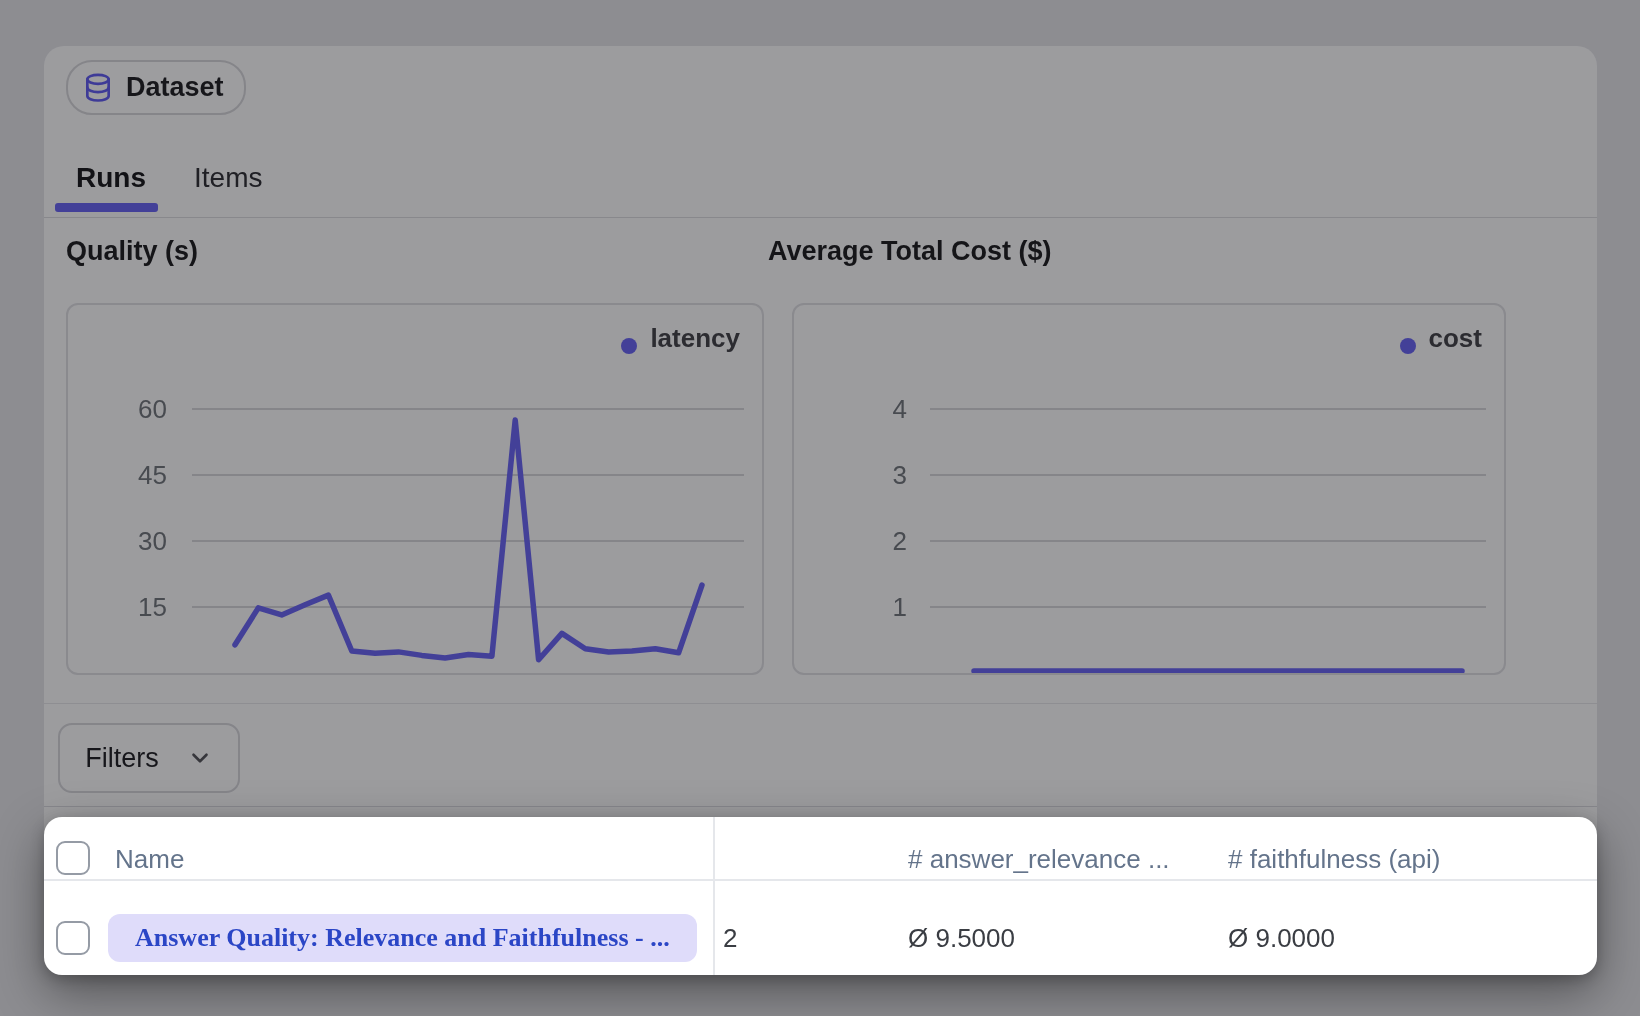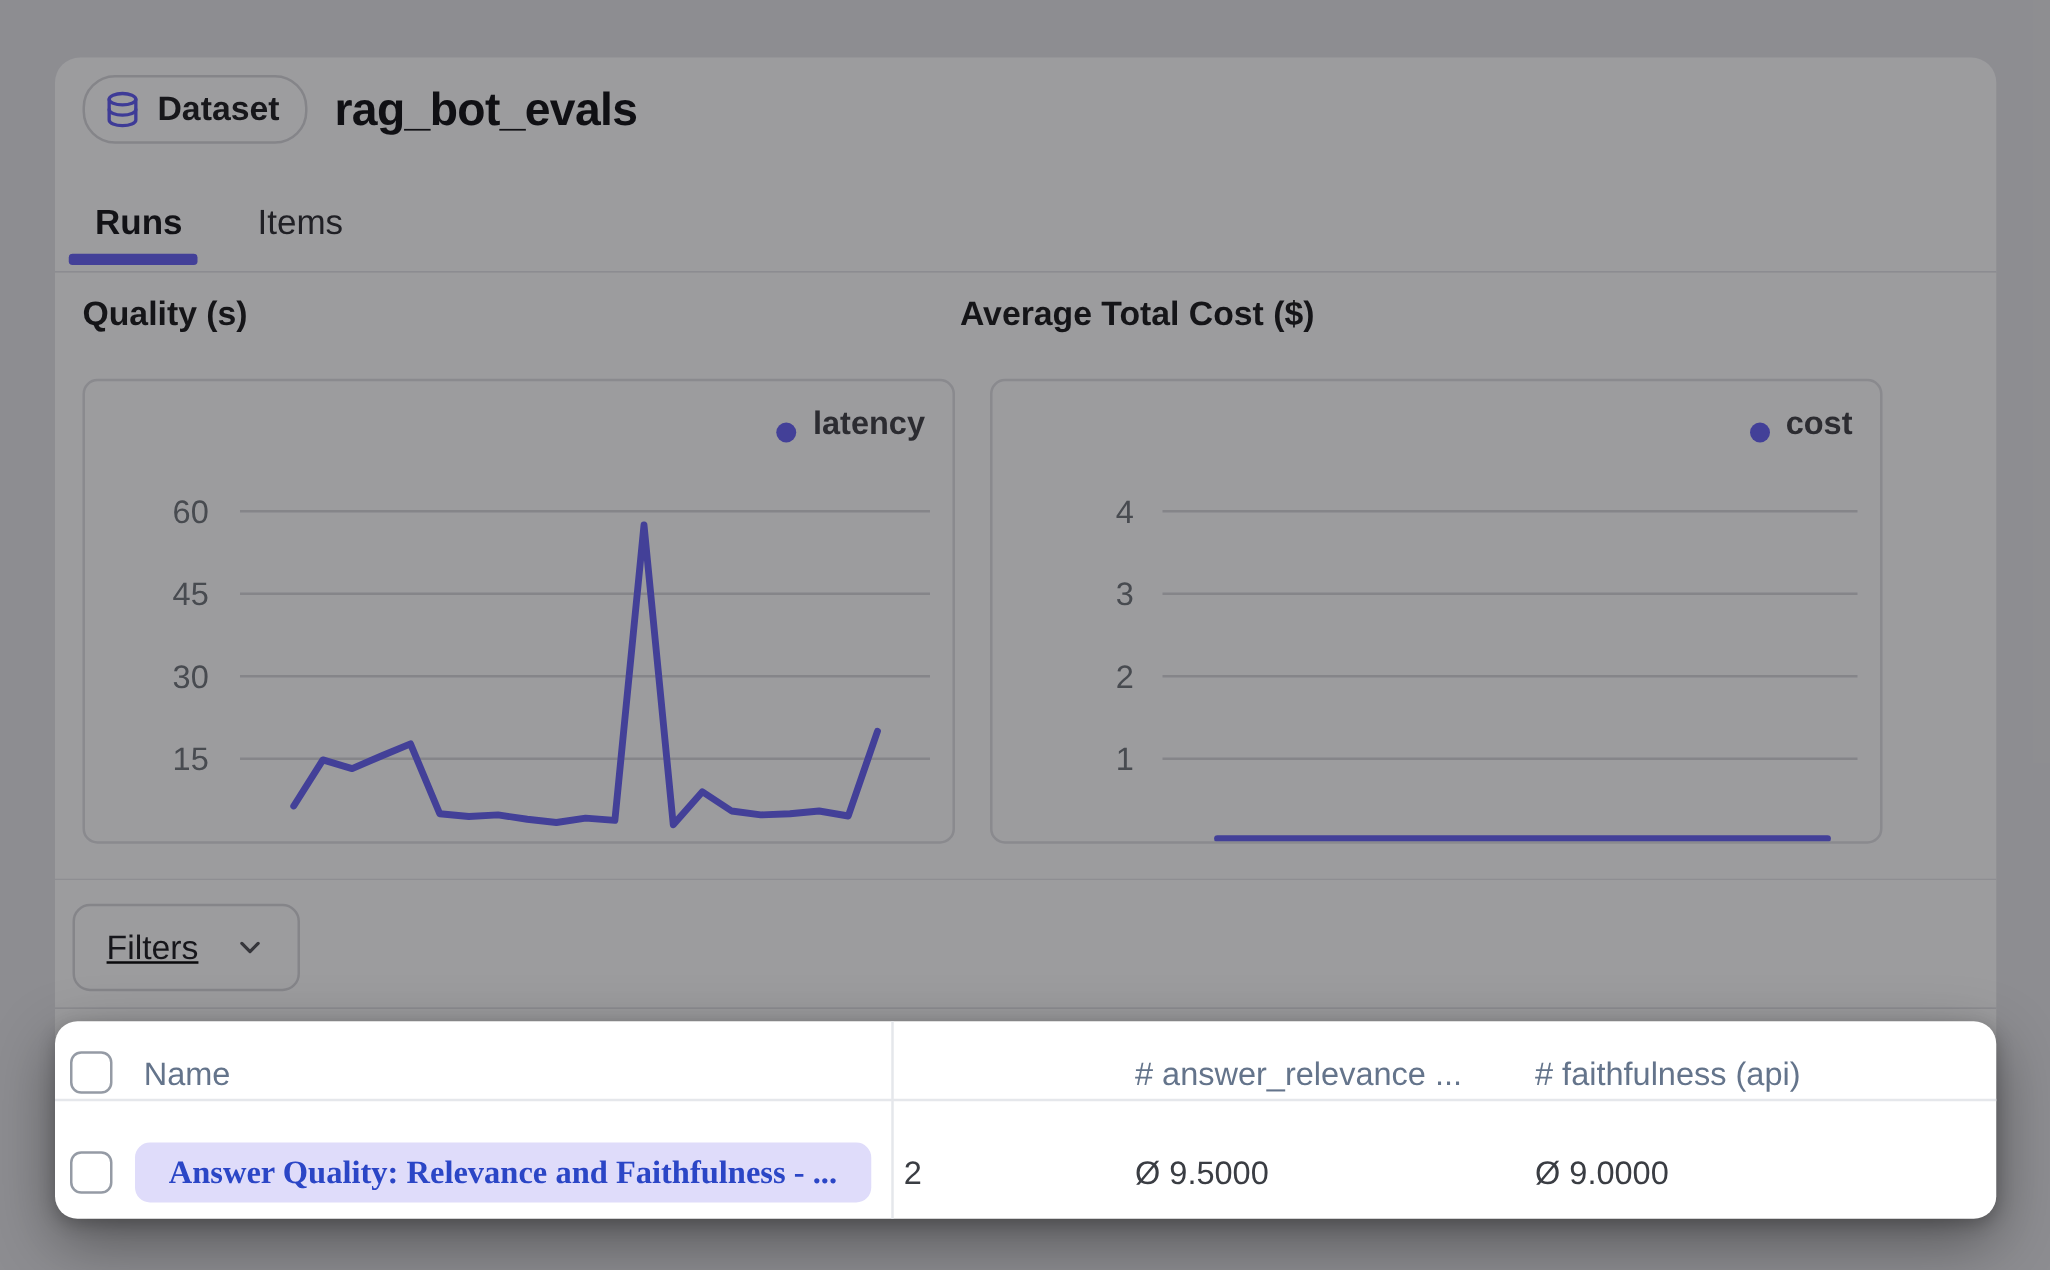--- a/index.html
+++ b/index.html
@@ -8,40 +8,40 @@
 
   
   .card{position:absolute;left:44px;top:46px;width:1553px;height:852px;background:#fbfbfc;border-radius:20px;}
 
   .card-header{position:absolute;left:22px;top:14px;display:flex;align-items:center;gap:22px;}
   .badge{display:inline-flex;align-items:center;gap:12px;height:51px;padding:0 20px 0 14px;border:2px solid #d4d4d8;border-radius:26px;background:#fdfdfe;}
   .badge svg{width:32px;height:32px;}
   .badge-label{font-size:27px;font-weight:700;color:#18181b;}
   .page-title{font-size:37px;font-weight:700;color:#0b0b0e;letter-spacing:-0.5px;}
 
-  .tabs{position:absolute;left:22px;top:108px;display:flex;gap:40px;}
+  .tabs{position:absolute;left:22px;top:108px;display:flex;gap:28px;}
   .tab{font-size:28px;color:#26262b;padding:0 10px;height:48px;display:flex;align-items:center;cursor:pointer;}
   .tab.active{font-weight:700;color:#0f0f12;}
   .tab-underline{position:absolute;left:11px;top:157px;width:103px;height:9px;border-radius:3px;background:var(--accent,#625df2);}
   .tabbar-border{position:absolute;left:0;top:171px;width:100%;height:1px;background:#d9d9dd;}
 
   .chart-title{position:absolute;top:190px;font-size:27px;font-weight:700;color:#131316;}
   .chart-title.lat{left:22px;}
   .chart-title.cost{left:724px;}
 
   .panel{position:absolute;top:257px;height:372px;border:2px solid #dcdce0;border-radius:12px;box-sizing:border-box;}
   .panel.lat{left:22px;width:698px;}
   .panel.cost{left:748px;width:714px;}
   .panel svg{position:absolute;left:0;top:0;}
   .legend{position:absolute;top:18px;right:22px;display:flex;align-items:flex-end;gap:13px;font-weight:bold;}
   .legend-dot{width:16px;height:16px;border-radius:50%;background:var(--accent,#625df2);}
   .legend-label{font-size:26px;color:#3b3b40;}
 
   .section-divider{position:absolute;left:0;top:657px;width:100%;height:1px;background:#e4e4e7;}
-  .filters-btn{position:absolute;left:14px;top:677px;width:182px;height:70px;border:2px solid #d4d4d8;border-radius:14px;box-sizing:border-box;display:flex;align-items:center;justify-content:center;gap:28px;background:#fbfbfc;cursor:pointer;text-decoration:underline;}
+  .filters-btn{position:absolute;left:14px;top:677px;width:182px;height:70px;border:2px solid #d4d4d8;border-radius:14px;box-sizing:border-box;display:flex;align-items:center;justify-content:center;gap:28px;background:#fbfbfc;cursor:pointer;}
   .filters-label{font-size:27px;font-weight:500;color:#16161a;}
   .table-top-divider{position:absolute;left:0;top:760px;width:100%;height:1px;background:#d8d8dc;}
 
   
   .dim-overlay{position:absolute;inset:0;background:rgba(25,25,28,0.42);z-index:50;}
 
   
   .table-spotlight{position:absolute;left:44px;top:817px;width:1553px;height:158px;background:#ffffff;border-radius:18px;z-index:60;box-shadow:0 18px 50px rgba(0,0,0,0.40),0 4px 14px rgba(0,0,0,0.22);}
   .thead{position:absolute;left:0;top:0;width:100%;height:64px;border-bottom:2px solid #e5e7eb;box-sizing:border-box;}
   .trow{position:absolute;left:0;top:84px;width:100%;height:74px;}
@@ -61,21 +61,20 @@
 
     <div class="card-header">
       <div class="badge">
         <svg viewBox="0 0 24 24" fill="none" stroke="#5a55ef" stroke-width="2" stroke-linecap="round">
           <ellipse cx="12" cy="5.5" rx="8" ry="3.4"></ellipse>
           <path d="M4 5.5v6.2c0 1.9 3.6 3.4 8 3.4s8-1.5 8-3.4V5.5"></path>
           <path d="M4 11.7v6.3c0 1.9 3.6 3.4 8 3.4s8-1.5 8-3.4v-6.3"></path>
         </svg>
         <span class="badge-label">Dataset</span>
       </div>
-      <span class="page-title">rag_bot_evals</span>
     </div>
 
     <div class="tabs">
       <div class="tab active">Runs</div>
       <div class="tab">Items</div>
     </div>
     <div class="tab-underline"></div>
     <div class="tabbar-border"></div>
 
     <div class="chart-title lat">Quality (s)</div>

